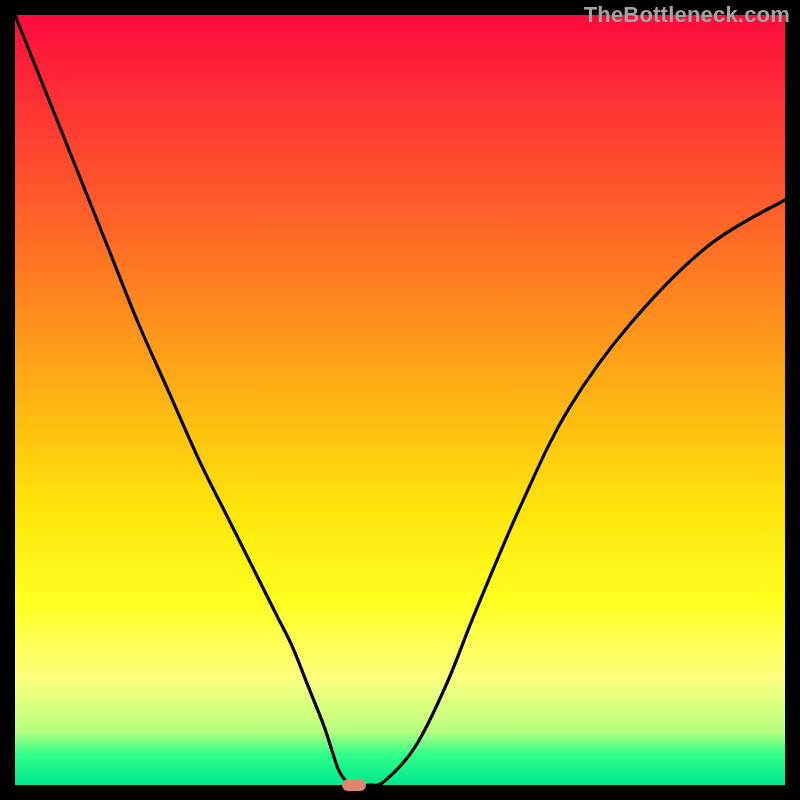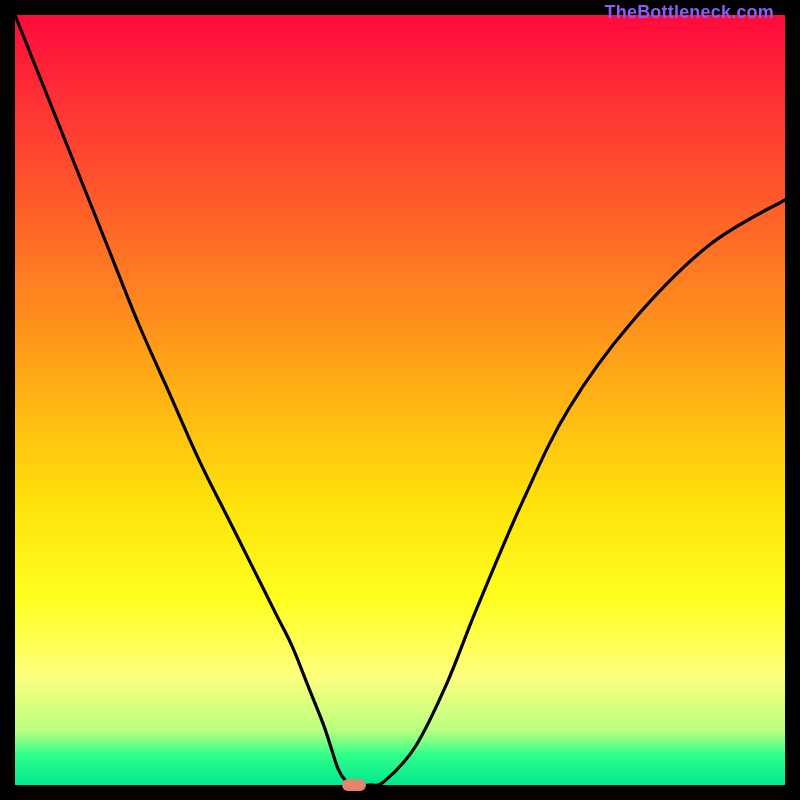--- a/index.html
+++ b/index.html
@@ -32,23 +32,23 @@
       #ffe40a 64%,
       #ffff20 76%,
       #fdff7e 86%,
       #b8ff80 93%,
       #32ff8a 96%,
       #00e88e 100%);
   }
   .watermark {
     position: absolute;
     top: 2px;
-    right: 26px;
-    color: #8b5cf6;
-    font-size: 18px;
+    right: 10px;
+    color: #a3a3a3;
+    font-size: 22px;
     font-weight: 600;
     letter-spacing: 0.2px;
     user-select: none;
   }
   .curve {
     position: absolute;
     left: 15px;
     top: 15px;
     width: 770px;
     height: 770px;

